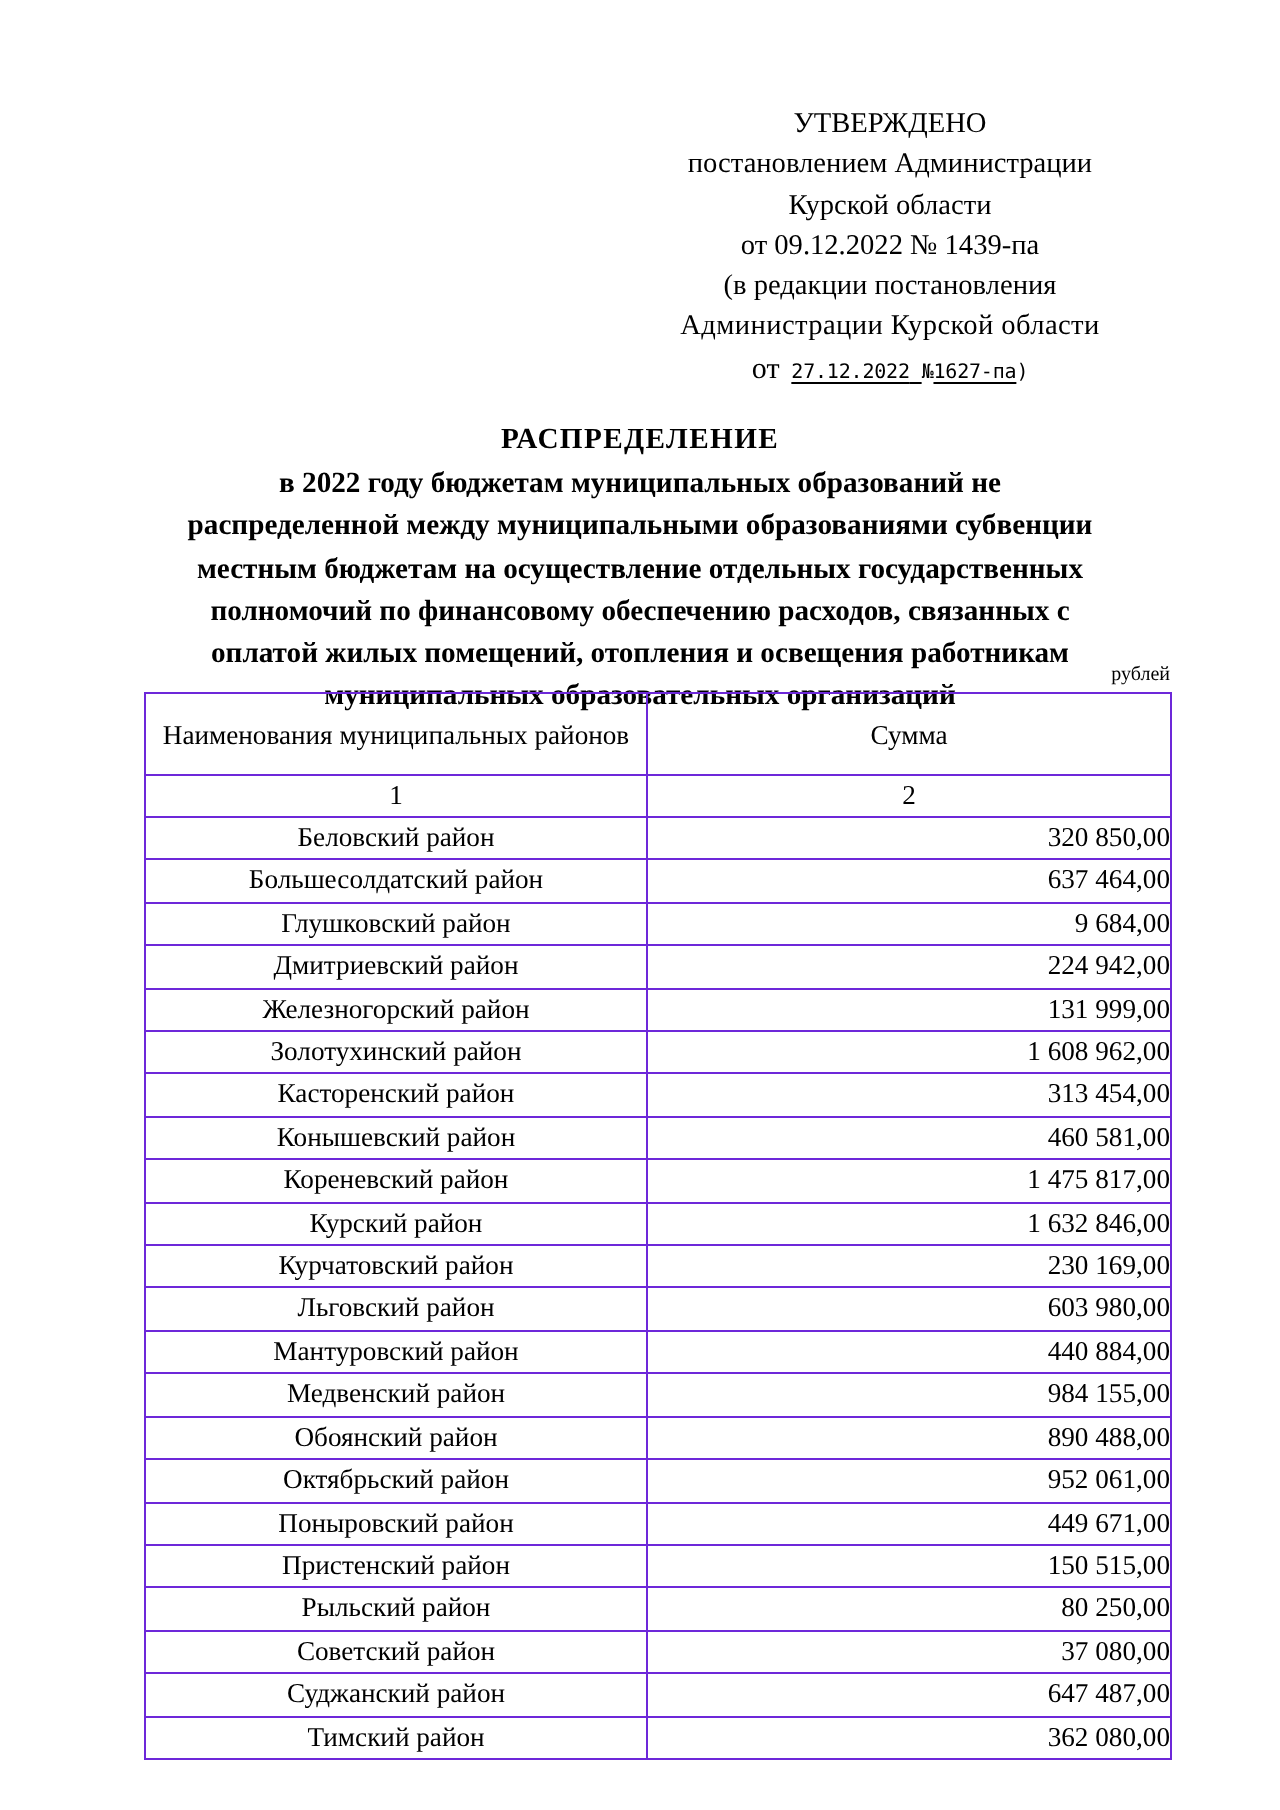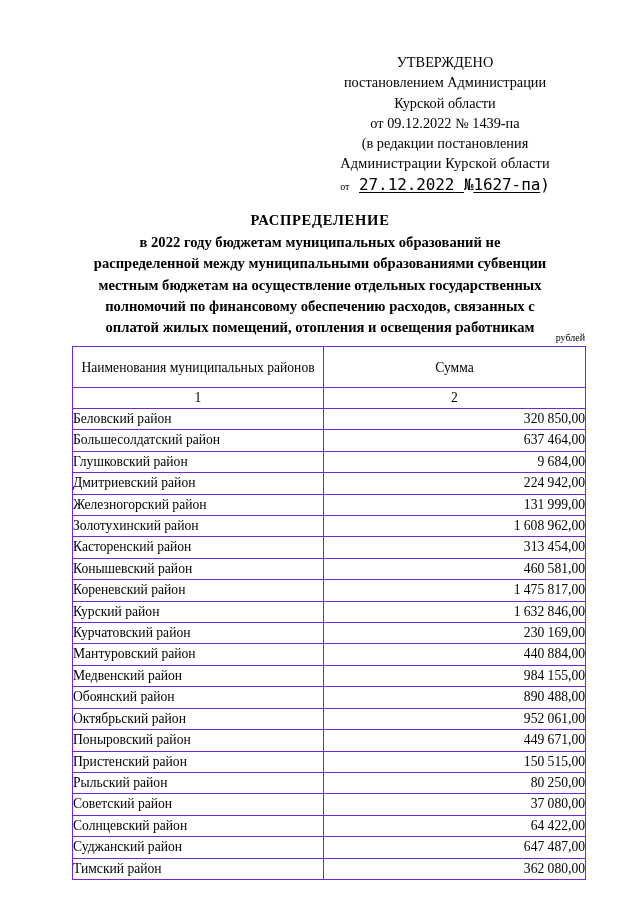--- a/index.html
+++ b/index.html
@@ -41,25 +41,25 @@
     letter-spacing: 0.2px;
   }
 
   
   .stamp-line {
     white-space: nowrap;
     margin-top: 1px;
   }
   .stamp-line .serif-lead {
     font-family: "Liberation Serif", "DejaVu Serif", serif;
-    font-size: 10px;
+    font-size: 15px;
   }
   .stamp-line .mono {
     font-family: "DejaVu Sans Mono", "Liberation Mono", monospace;
-    font-size: 16px;
+    font-size: 10px;
     letter-spacing: -0.1px;
   }
   .stamp-line .uline {
     text-decoration: underline;
     text-underline-offset: 2px;
     text-decoration-thickness: 1px;
   }
 
   
   .doc-title {
@@ -128,21 +128,21 @@
   .numrow td {
     text-align: center;
     height: 20px;
     line-height: 20px;
   }
   .drow td {
     height: 20.4px;
     line-height: 20.4px;
   }
   .cell-name {
-    text-align: left;
+    text-align: center;
     padding-left: 6px;
     white-space: nowrap;
     overflow: hidden;
   }
   .cell-sum {
     text-align: right;
     padding-right: 6px;
     white-space: nowrap;
   }
 </style>
@@ -165,20 +165,21 @@
   </div>
 
   <div class="doc-title">
     <div class="heading">РАСПРЕДЕЛЕНИЕ</div>
     <div class="sub">
       <span class="tl">в 2022 году бюджетам муниципальных образований не</span>
       <span class="tl">распределенной между муниципальными образованиями субвенции</span>
       <span class="tl">местным бюджетам на осуществление отдельных государственных</span>
       <span class="tl">полномочий по финансовому обеспечению расходов, связанных с</span>
       <span class="tl">оплатой жилых помещений, отопления и освещения работникам</span>
+      <span class="tl">муниципальных образовательных организаций</span>
     </div>
   </div>
 
   <div class="units">рублей</div>
 
   <div class="tbl-wrap">
     <table class="dist">
       <colgroup>
         <col class="c-name">
         <col class="c-sum">
@@ -232,20 +233,24 @@
           </tr>
           <tr class="drow">
             <td class="cell-name">Курский район</td>
             <td class="cell-sum">1 632 846,00</td>
           </tr>
           <tr class="drow">
             <td class="cell-name">Курчатовский район</td>
             <td class="cell-sum">230 169,00</td>
           </tr>
           <tr class="drow">
+            <td class="cell-name">Льговский район</td>
+            <td class="cell-sum">603 980,00</td>
+          </tr>
+          <tr class="drow">
             <td class="cell-name">Мантуровский район</td>
             <td class="cell-sum">440 884,00</td>
           </tr>
           <tr class="drow">
             <td class="cell-name">Медвенский район</td>
             <td class="cell-sum">984 155,00</td>
           </tr>
           <tr class="drow">
             <td class="cell-name">Обоянский район</td>
             <td class="cell-sum">890 488,00</td>
@@ -262,24 +267,20 @@
             <td class="cell-name">Пристенский район</td>
             <td class="cell-sum">150 515,00</td>
           </tr>
           <tr class="drow">
             <td class="cell-name">Рыльский район</td>
             <td class="cell-sum">80 250,00</td>
           </tr>
           <tr class="drow">
             <td class="cell-name">Советский район</td>
             <td class="cell-sum">37 080,00</td>
-          </tr>
-          <tr class="drow">
-            <td class="cell-name">Солнцевский район</td>
-            <td class="cell-sum">64 422,00</td>
           </tr>
           <tr class="drow">
             <td class="cell-name">Суджанский район</td>
             <td class="cell-sum">647 487,00</td>
           </tr>
           <tr class="drow">
             <td class="cell-name">Тимский район</td>
             <td class="cell-sum">362 080,00</td>
           </tr>
         </tbody>

